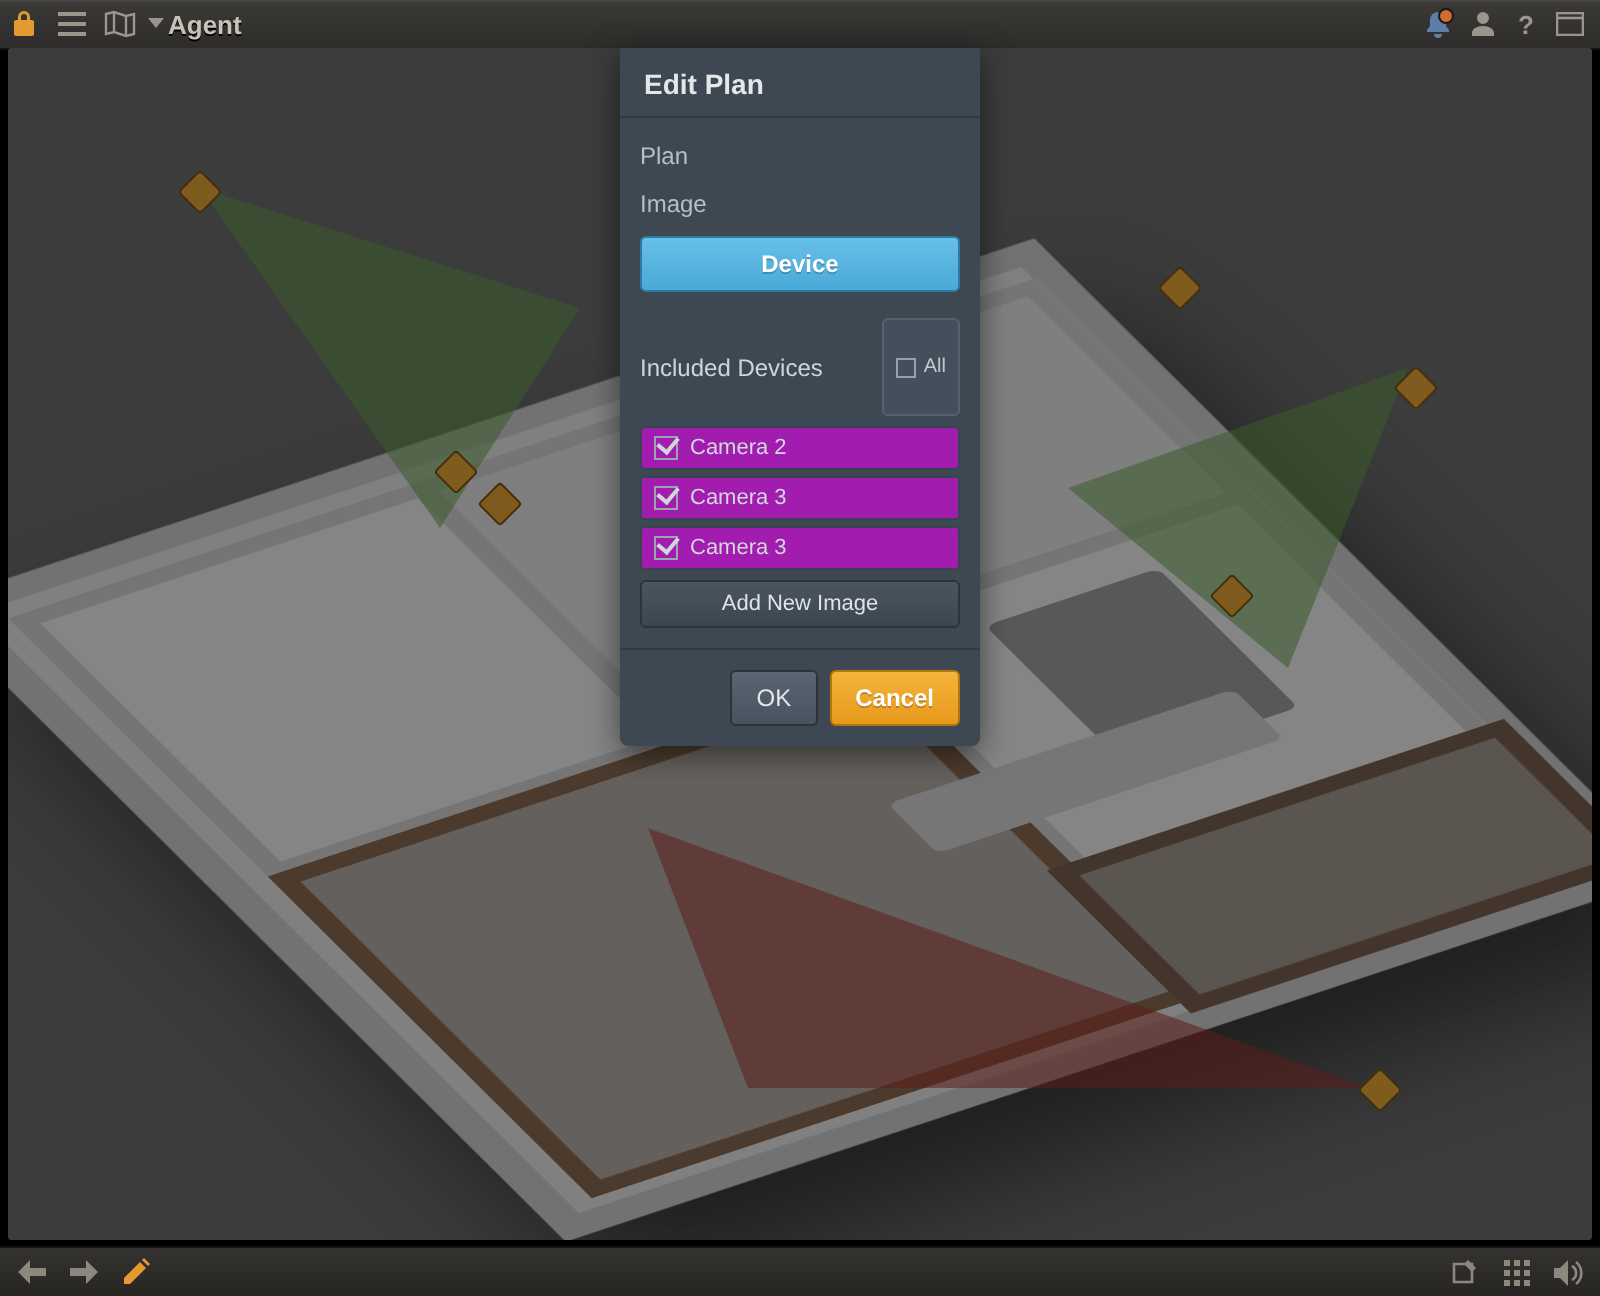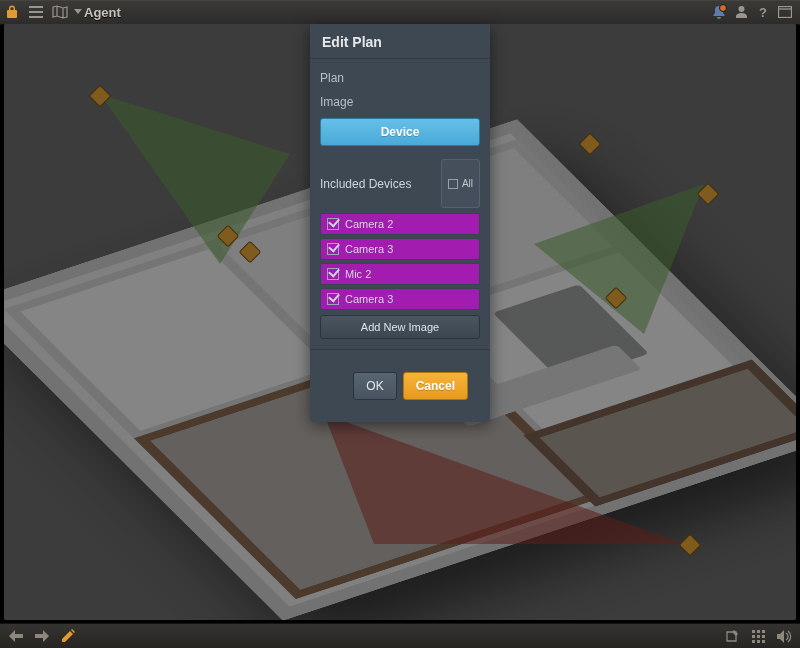--- a/index.html
+++ b/index.html
@@ -44,21 +44,21 @@
   .name-input{width:100%;box-sizing:border-box;height:26px;border-radius:3px;border:1px solid #d6d6d6;background:#fff;color:#333;padding:0 8px;font-size:12px;font-family:inherit;}
   .upload-btn{margin-top:4px;width:100%;height:28px;border:1px solid #2e7aa3;border-radius:3px;background:linear-gradient(#66c0e8,#4aa9d8);color:#fff;font-size:12px;font-weight:600;text-shadow:0 1px 0 rgba(0,0,0,0.2);cursor:pointer;}
   .devhdr{display:flex;align-items:center;justify-content:space-between;margin-top:13px;margin-bottom:5px;}
   .allbtn{display:flex;align-items:center;gap:4px;border:1px solid #556170;background:#454f5b;color:#c2c8cf;border-radius:3px;padding:18px 6px;font-size:10px;cursor:pointer;}
   .allbtn .sq{width:8px;height:8px;border:1px solid #93a0ad;}
   .devlist{display:flex;flex-direction:column;gap:3px;}
   .devrow{display:flex;align-items:center;gap:6px;background:#a21caf;border:1px solid #394450;border-radius:2px;padding:4px 6px;font-size:11px;color:#d3d8de;cursor:pointer;}
   .chk{width:10px;height:10px;border:1px solid #9aa6b2;position:relative;flex:0 0 auto;}
   .chk::after{content:"";position:absolute;left:1px;top:-1px;width:8px;height:5px;border-left:2px solid #cfd6dd;border-bottom:2px solid #cfd6dd;transform:rotate(-50deg);}
   .addbtn{margin-top:5px;width:100%;height:24px;border:1px solid #2b333d;border-radius:3px;background:linear-gradient(#4a5560,#3c4651);color:#dfe3e7;font-size:11px;cursor:pointer;}
-  .mactions{display:flex;justify-content:flex-end;gap:6px;padding:22px;border-top:1px solid #323a44;}
+  .mactions{display:flex;justify-content:flex-end;gap:6px;padding:10px;border-top:1px solid #323a44;}
   .okbtn{height:28px;padding:0 12px;border:1px solid #2b333d;border-radius:3px;background:linear-gradient(#596572,#48535f);color:#e4e7ea;font-size:12px;cursor:pointer;}
   .cancelbtn{height:28px;padding:0 12px;border:1px solid #b3760f;border-radius:3px;background:linear-gradient(#f5b43a,#e79a1c);color:#fff;font-size:12px;font-weight:600;text-shadow:0 1px 0 rgba(0,0,0,0.2);cursor:pointer;}
   
   .bottombar{position:absolute;left:0;right:0;bottom:0;height:24px;background:linear-gradient(#353331,#262522);border-top:1px solid #141311;display:flex;align-items:center;justify-content:space-between;padding:0 6px;}
   .bgroup{display:flex;align-items:center;gap:6px;}
   .bbtn{width:20px;height:20px;display:flex;align-items:center;justify-content:center;color:#8e877d;cursor:pointer;}
   .bbtn.active{color:#e39a2e;}
 </style>
 </head>
 <body>
@@ -174,24 +174,20 @@
         <div class="devrow">
             <span class="chk"></span>
             <span>Camera 2</span>
           </div>
         <div class="devrow">
             <span class="chk"></span>
             <span>Camera 3</span>
           </div>
         <div class="devrow">
             <span class="chk"></span>
-            <span>Mic 2</span>
-          </div>
-        <div class="devrow">
-            <span class="chk"></span>
             <span>Camera 3</span>
           </div>
       </div>
       <button class="addbtn">Add New Image</button>
     </div>
     <div class="mactions">
       <button class="okbtn">OK</button>
       <button class="cancelbtn">Cancel</button>
     </div>
   </div>

